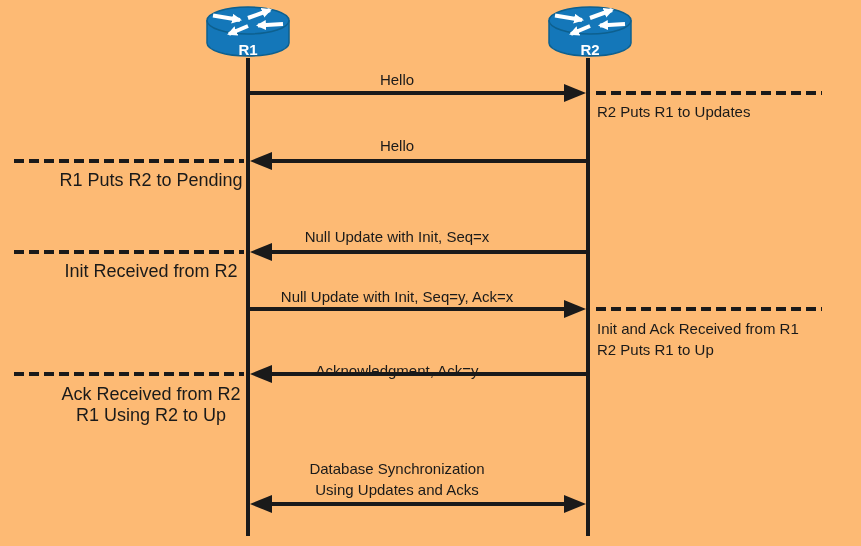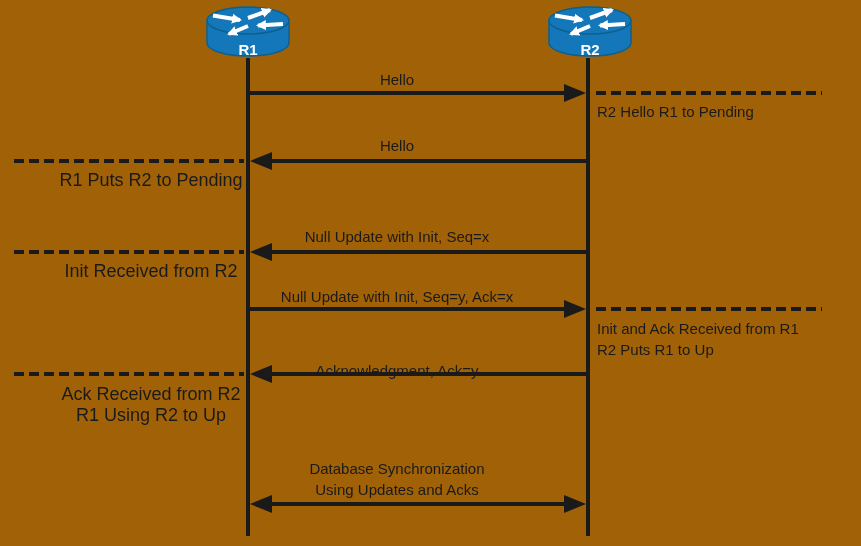--- a/index.html
+++ b/index.html
@@ -1,17 +1,17 @@
 <!DOCTYPE html>
 <html><head>
 <meta charset="utf-8">
 <style>
   html,body{margin:0;padding:0;background:#fff;}
   .canvas{
-    position:relative;width:861px;height:546px;background:#a16207;
+    position:relative;width:861px;height:546px;background:#fdba74;
     font-family:"Liberation Sans", sans-serif;color:#1a1a1a;overflow:hidden;
   }
   .router{position:absolute;width:88px;height:56px;}
   .lifeline{position:absolute;width:4px;background:#1a1a1a;top:58px;height:478px;}
   .arrow{position:absolute;left:250px;width:336px;height:20px;}
   .arrow .shaft{position:absolute;top:8px;height:4px;background:#1a1a1a;}
   .arrow.right .shaft{left:0;right:18px;}
   .arrow.left .shaft{left:18px;right:0;}
   .arrow.both .shaft{left:18px;right:18px;}
   .head{position:absolute;width:0;height:0;top:1px;}
@@ -66,21 +66,21 @@
   <div class="lifeline" style="left:246px;"></div>
   <div class="lifeline" style="left:586px;"></div>
 
   <div class="msg-label" style="top:69px;">Hello</div>
   <div class="arrow right" style="top:83px;">
     <div class="shaft"></div>
     <div class="head head-r"></div>
   </div>
 
   <div class="dash dright" style="top:91px;"></div>
-  <div class="note-right" style="top:101px;">R2 Hello R1 to Pending</div>
+  <div class="note-right" style="top:101px;">R2 Puts R1 to Updates</div>
 
   <div class="msg-label" style="top:135px;">Hello</div>
   <div class="arrow left" style="top:151px;">
     <div class="shaft"></div>
     <div class="head head-l"></div>
   </div>
 
   <div class="dash dleft" style="top:159px;"></div>
   <div class="note-left" style="top:170px;">R1 Puts R2 to Pending</div>
 

